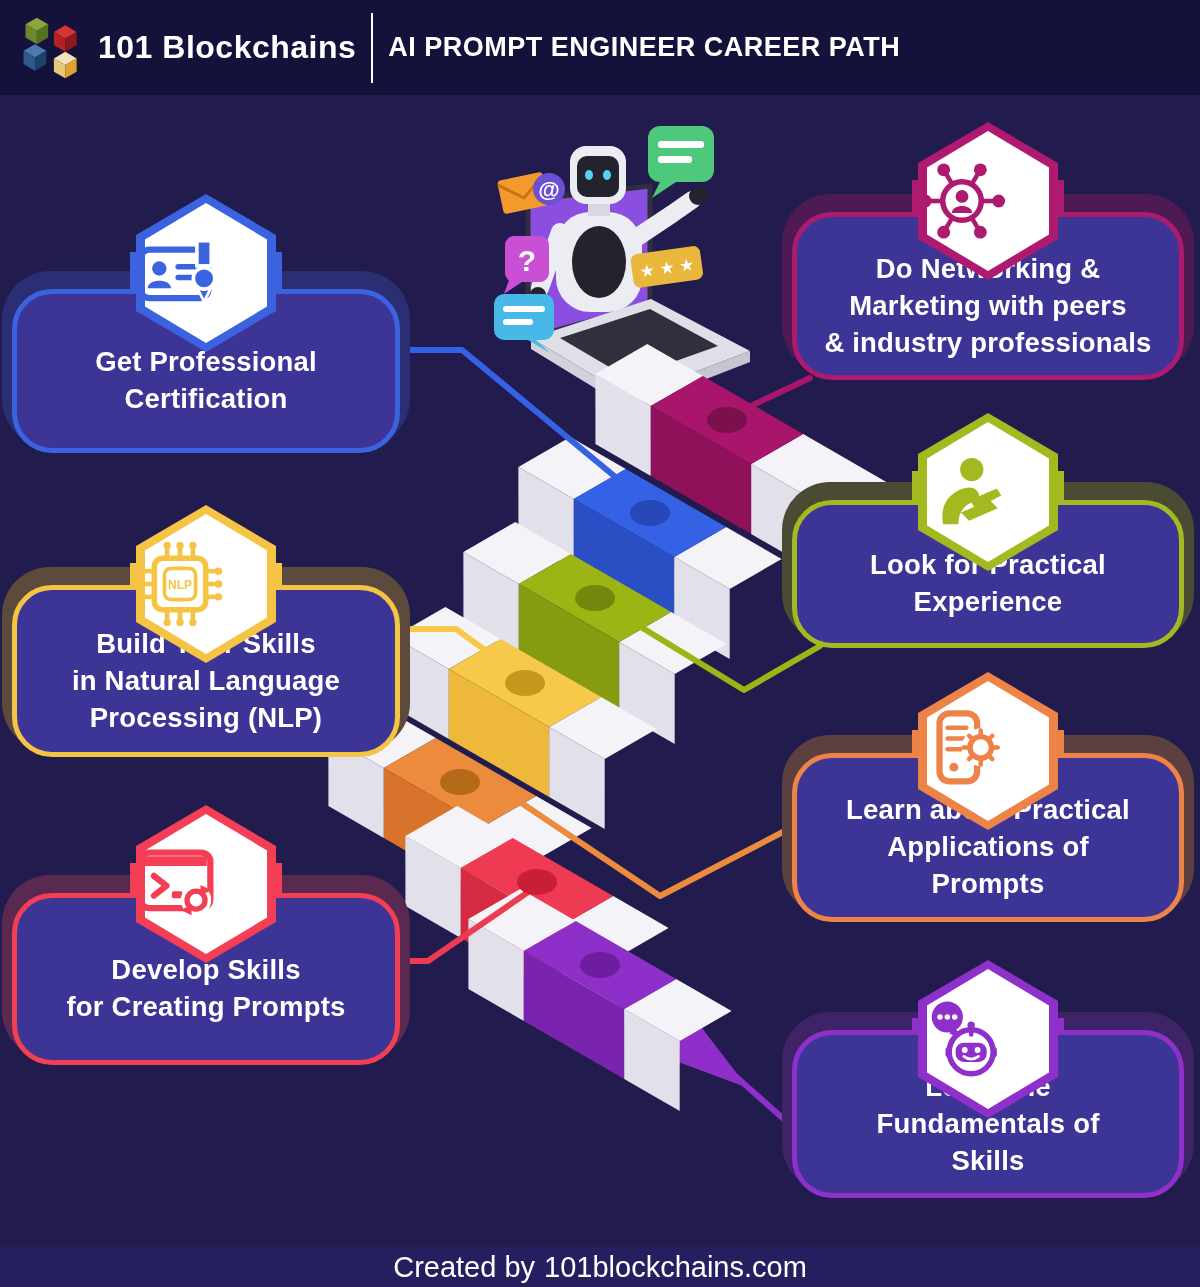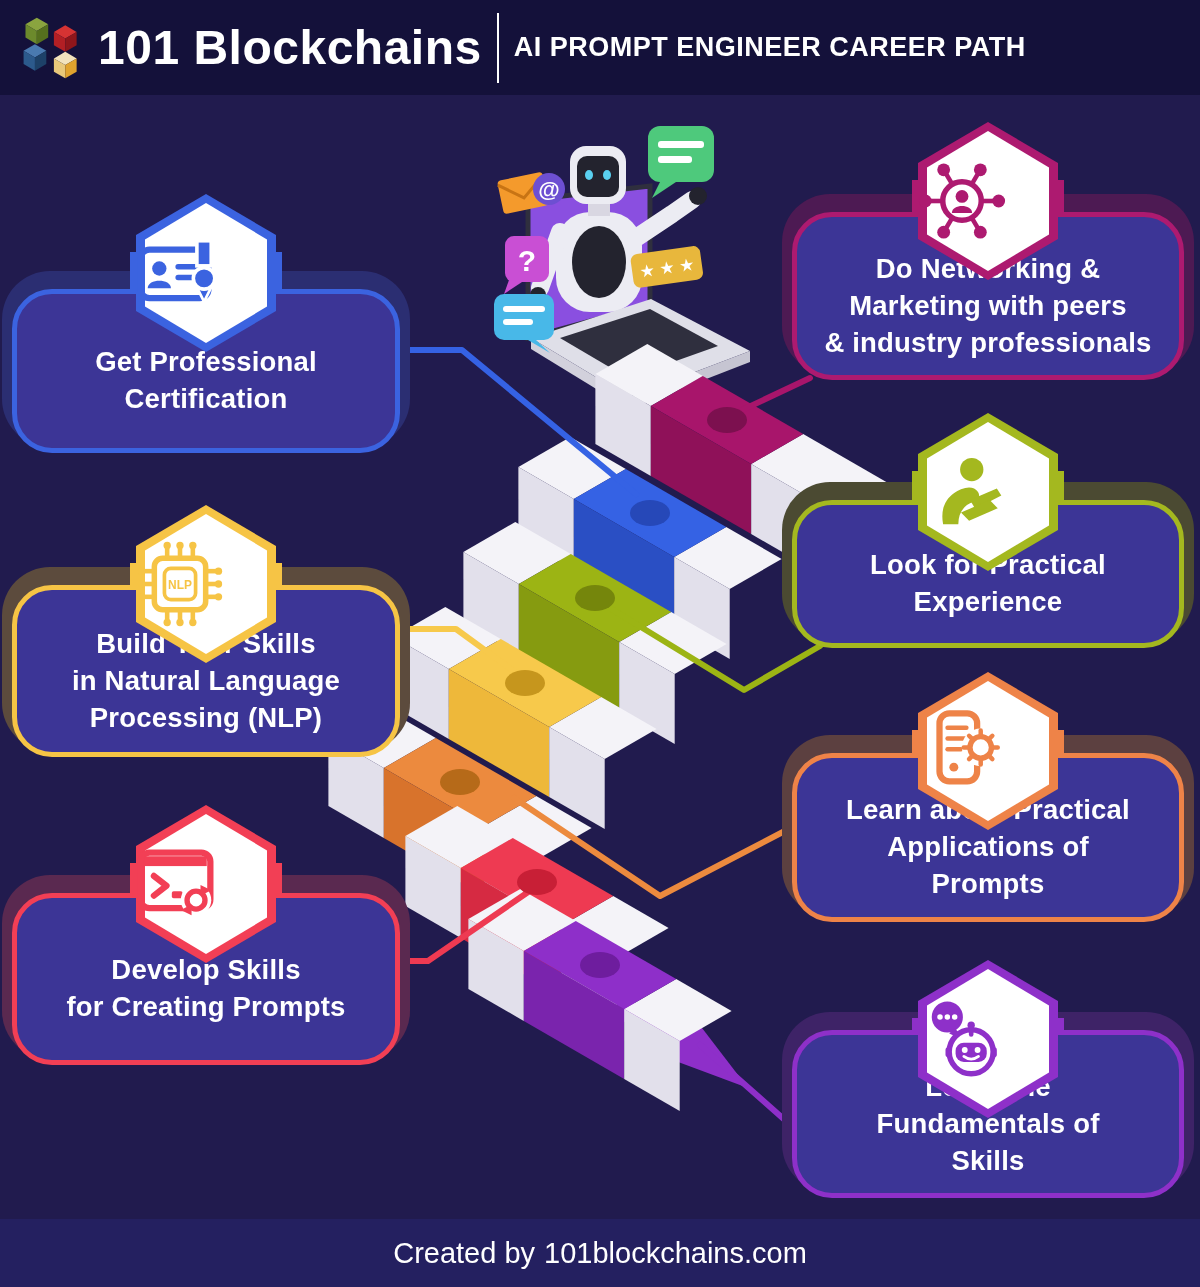--- a/index.html
+++ b/index.html
@@ -3,21 +3,21 @@
 <meta charset="utf-8">
 <style>
   html,body{margin:0;padding:0;background:#0e0c2c;}
   .canvas{position:relative;width:1200px;height:1287px;overflow:hidden;
     background:#211b4e;font-family:"Liberation Sans",sans-serif;}
 
   
   .hdr{position:absolute;top:0;left:0;width:100%;height:95px;background:#14113a;
     display:flex;align-items:center;z-index:5;}
   .hdr .logo{margin-left:16px;flex:0 0 auto;}
-  .brand{color:#fff;font-size:48px;font-weight:800;letter-spacing:.5px;margin-left:10px;white-space:nowrap;}
+  .brand{color:#fff;font-size:32px;font-weight:800;letter-spacing:.5px;margin-left:10px;white-space:nowrap;}
   .hdr-divider{width:2px;height:70px;background:#fff;margin:0 15px 0 15px;flex:0 0 auto;}
   .title{color:#fff;font-size:27px;font-weight:800;letter-spacing:.5px;white-space:nowrap;}
 
   
   .scene{position:absolute;left:0;top:0;width:1200px;height:1287px;z-index:1;}
 
   
   .callout{position:absolute;z-index:3;}
   .callout .shadow{position:absolute;left:-10px;right:-10px;top:calc(var(--bt) - 18px);
     height:calc(var(--bh) + 12px);border-radius:48px;background:var(--shadow);}
@@ -31,21 +31,21 @@
   .hexwrap{position:absolute;left:50%;transform:translateX(-50%);top:0;width:140px;height:158px;}
   .hex{position:absolute;inset:0;background:var(--accent);
     clip-path:polygon(50% 0,100% 26%,100% 74%,50% 100%,0 74%,0 26%);}
   .hex-in{position:absolute;inset:9px;background:#ffffff;
     clip-path:polygon(50% 0,100% 26%,100% 74%,50% 100%,0 74%,0 26%);}
   .hex-icon{position:absolute;inset:0;display:flex;align-items:center;
     color:var(--accent);}
   .hex-icon svg{display:block;}
 
   
-  .ftr{position:absolute;left:0;bottom:0;width:100%;height:68px;background:#242060;
+  .ftr{position:absolute;left:0;bottom:0;width:100%;height:40px;background:#242060;
     display:flex;align-items:center;justify-content:center;color:#fff;font-size:29px;z-index:5;}
   .ftr .site{font-weight:400;margin-left:9px;}
 </style>
 </head>
 <body>
 
 <div class="canvas">
 
   <div class="hdr">
     <svg class="logo" width="72" height="72" viewBox="0 0 76 76">

